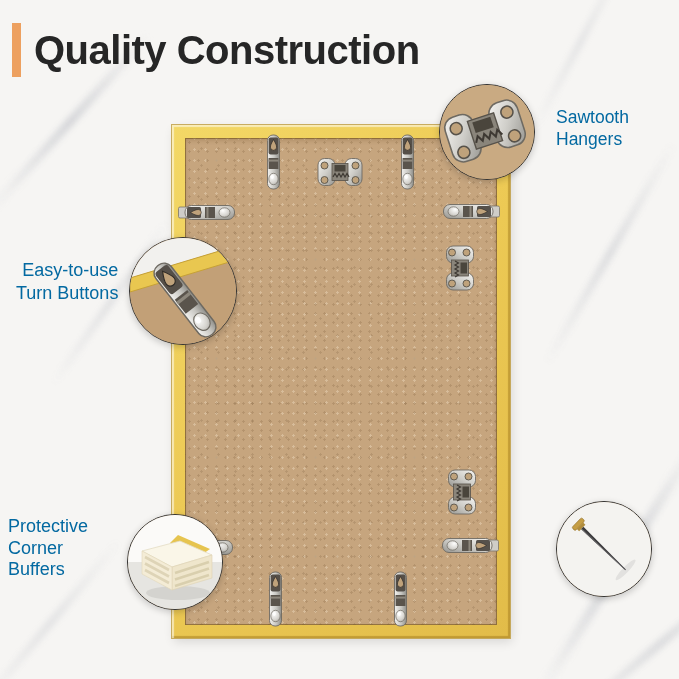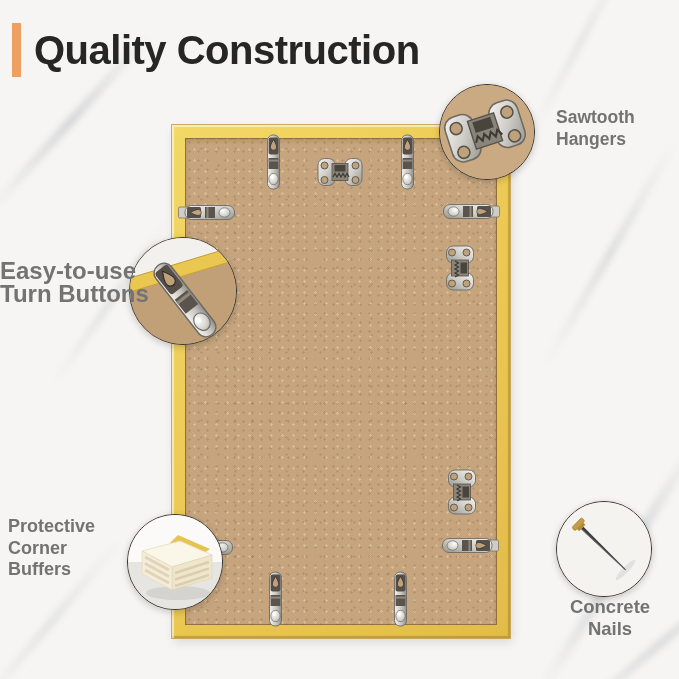--- a/index.html
+++ b/index.html
@@ -50,23 +50,23 @@
   .hw{position:absolute;}
   .rot90{transform:rotate(90deg);}
   .mirror{transform:scaleX(-1);}
 
   
   .callout-circle{position:absolute;border-radius:50%;overflow:hidden;
     border:1.6px solid #333;box-shadow:0 2px 7px rgba(0,0,0,0.20);background:#c9aa82;}
   .callout-circle svg{display:block;}
 
   
-  .label{position:absolute;color:#737373;white-space:pre-line;font-weight:700;}
+  .label{position:absolute;color:#0369a1;white-space:pre-line;font-weight:400;}
   .label-sawtooth{left:556px;top:106px;font-size:17.5px;line-height:22px;text-align:left;}
-  .label-turnbuttons{left:0;top:259px;font-size:24px;line-height:23px;text-align:left;}
+  .label-turnbuttons{left:16px;top:259px;font-size:18px;line-height:23px;text-align:right;}
   .label-buffers{left:8px;top:516px;width:110px;font-size:18px;line-height:21.5px;text-align:left;}
   .label-nails{left:550px;top:596px;width:120px;font-size:18.5px;line-height:21.5px;text-align:center;}
 
   .defs-holder{position:absolute;width:0;height:0;overflow:hidden;}
 </style>
 </head>
 <body>
 
 <svg class="defs-holder" aria-hidden="true">
   <defs>
@@ -219,16 +219,14 @@
       <rect width="94" height="94" fill="#f4f3f0"></rect>
       <g transform="rotate(-46 47 47)">
         <ellipse cx="47" cy="77" rx="14" ry="3" fill="rgba(0,0,0,0.07)"></ellipse>
         <rect x="40" y="9" width="14" height="4.6" rx="1.6" fill="#c59e45" stroke="#9a7830" stroke-width="0.7"></rect>
         <rect x="42.5" y="13.6" width="9" height="3.2" fill="#b08c3c"></rect>
         <polygon points="45.3,16.8 48.7,16.8 47.4,77 46.6,77" fill="#3a393b"></polygon>
         <line x1="46.1" y1="17.5" x2="46.7" y2="74" stroke="#737276" stroke-width="0.8"></line>
       </g>
     </svg>
   </div>
-  <div class="label label-nails">Concrete
-Nails</div>
 
 </div>
 
 </body></html>

